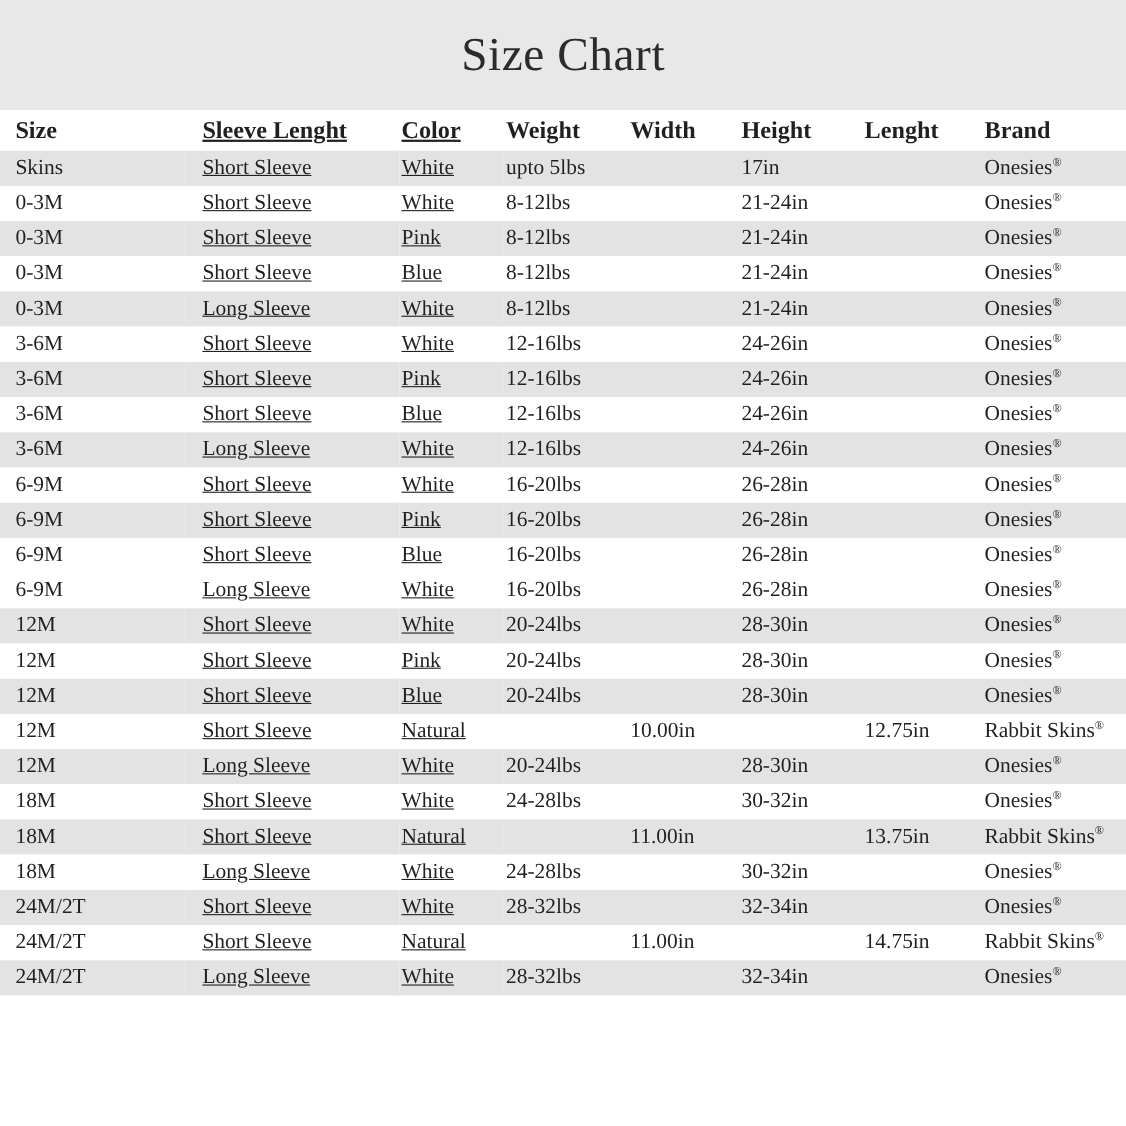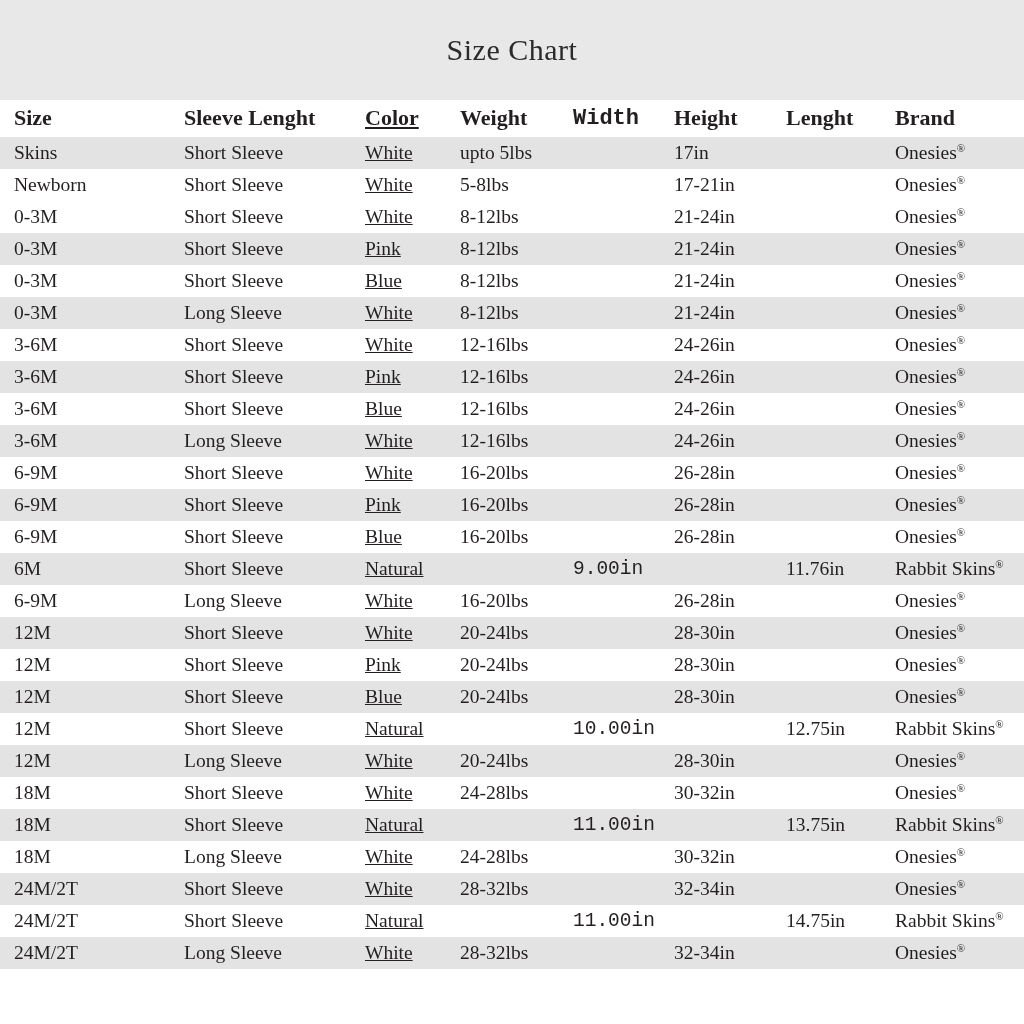--- a/index.html
+++ b/index.html
@@ -22,21 +22,21 @@
   }
   .title-bar {
     height: 100px;
     background: #e8e8e8;
     display: flex;
     align-items: center;
     justify-content: center;
   }
   .title {
     font-family: "Liberation Serif", serif;
-    font-size: 30px;
+    font-size: 43px;
     font-weight: normal;
     letter-spacing: 0.5px;
     color: #2b2b2b;
   }
   table.size-chart {
     width: 1024px;
     border-collapse: collapse;
     table-layout: fixed;
     font-size: 19.5px;
   }
@@ -65,24 +65,24 @@
     color: #231f20;
     vertical-align: middle;
   }
   tbody tr.shade td {
     background: #e3e3e3;
   }
   tbody tr.plain td {
     background: #ffffff;
   }
   td.col-size, th.col-size { padding-left: 14px; }
-  td.col-sleeve, th.col-sleeve { padding-left: 16px; }
+  td.col-sleeve, th.col-sleeve { padding-left: 16px; text-decoration: underline; }
   td.col-color, th.col-color { padding-left: 2px; text-decoration: underline; }
   td.col-weight, th.col-weight { padding-left: 2px; }
-  td.col-width, th.col-width { padding-left: 3px; font-family: Liberation Mono, monospace; }
+  td.col-width, th.col-width { padding-left: 3px; }
   td.col-height, th.col-height { padding-left: 4px; }
   td.col-length, th.col-length { padding-left: 6px; }
   td.col-brand, th.col-brand { padding-left: 5px; }
   sup.reg {
     font-size: 11px;
     vertical-align: super;
     line-height: 0;
   }
 </style>
 </head>
@@ -122,30 +122,20 @@
           <td class="col-size">Skins</td>
           <td class="col-sleeve">Short Sleeve</td>
           <td class="col-color">White</td>
           <td class="col-weight">upto 5lbs</td>
           <td class="col-width"></td>
           <td class="col-height">17in</td>
           <td class="col-length"></td>
           <td class="col-brand">Onesies<sup class="reg">®</sup></td>
         </tr>
         <tr class="plain">
-          <td class="col-size">Newborn</td>
-          <td class="col-sleeve">Short Sleeve</td>
-          <td class="col-color">White</td>
-          <td class="col-weight">5-8lbs</td>
-          <td class="col-width"></td>
-          <td class="col-height">17-21in</td>
-          <td class="col-length"></td>
-          <td class="col-brand">Onesies<sup class="reg">®</sup></td>
-        </tr>
-        <tr class="plain">
           <td class="col-size">0-3M</td>
           <td class="col-sleeve">Short Sleeve</td>
           <td class="col-color">White</td>
           <td class="col-weight">8-12lbs</td>
           <td class="col-width"></td>
           <td class="col-height">21-24in</td>
           <td class="col-length"></td>
           <td class="col-brand">Onesies<sup class="reg">®</sup></td>
         </tr>
         <tr class="shade">
@@ -240,30 +230,20 @@
         </tr>
         <tr class="plain">
           <td class="col-size">6-9M</td>
           <td class="col-sleeve">Short Sleeve</td>
           <td class="col-color">Blue</td>
           <td class="col-weight">16-20lbs</td>
           <td class="col-width"></td>
           <td class="col-height">26-28in</td>
           <td class="col-length"></td>
           <td class="col-brand">Onesies<sup class="reg">®</sup></td>
-        </tr>
-        <tr class="shade">
-          <td class="col-size">6M</td>
-          <td class="col-sleeve">Short Sleeve</td>
-          <td class="col-color">Natural</td>
-          <td class="col-weight"></td>
-          <td class="col-width">9.00in</td>
-          <td class="col-height"></td>
-          <td class="col-length">11.76in</td>
-          <td class="col-brand">Rabbit Skins<sup class="reg">®</sup></td>
         </tr>
         <tr class="plain">
           <td class="col-size">6-9M</td>
           <td class="col-sleeve">Long Sleeve</td>
           <td class="col-color">White</td>
           <td class="col-weight">16-20lbs</td>
           <td class="col-width"></td>
           <td class="col-height">26-28in</td>
           <td class="col-length"></td>
           <td class="col-brand">Onesies<sup class="reg">®</sup></td>

